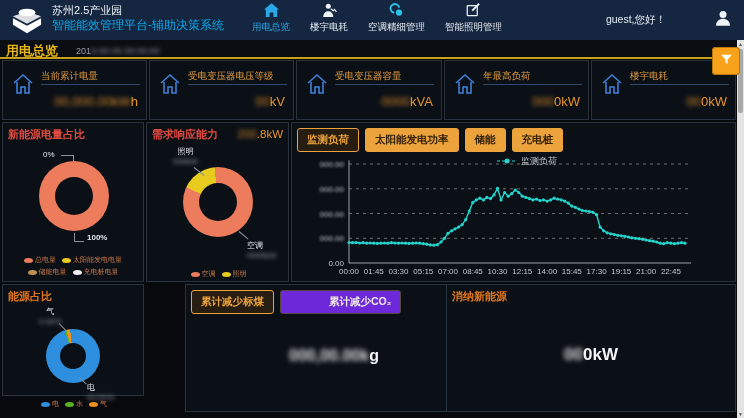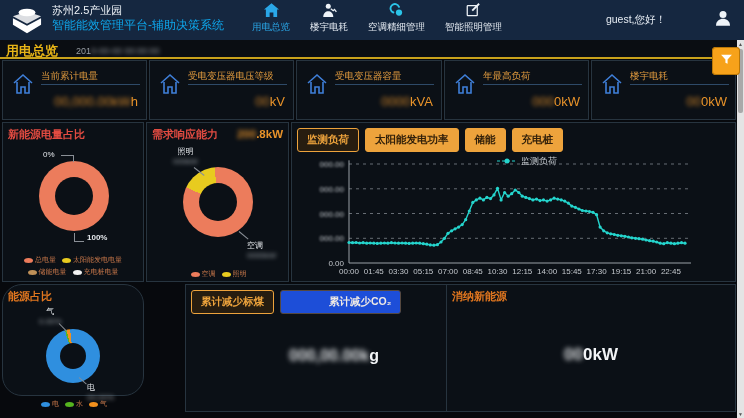--- a/index.html
+++ b/index.html
@@ -48,21 +48,21 @@
   .legend{position:absolute;display:flex;flex-wrap:wrap;justify-content:center;align-items:center;
           column-gap:6px;row-gap:2px;font-size:7px;}
   .lgi{display:flex;align-items:center;gap:2px;}
   .lgi i{width:9px;height:5px;border-radius:50%;display:inline-block;}
   .lgi b{font-weight:normal;color:#c9784a;}
   
   .tabs{position:absolute;left:5px;top:5px;display:flex;gap:6px;}
   .tab{padding:4px 9px;border-radius:3px;background:#eda33c;color:#33210a;font-size:10.5px;font-weight:bold;
        border:1px solid #eda33c;cursor:pointer;white-space:nowrap;}
   .tab.sel{background:#271d10;color:#eda33c;}
-  .tab.brown{background:#1d4ed8;color:#efe9e4;border-color:#55483f;padding-left:48px;}
+  .tab.brown{background:#6d28d9;color:#efe9e4;border-color:#55483f;padding-left:48px;}
   .tick{font-size:8px;fill:#c3c7cc;}
   .chart-legend{position:absolute;left:205px;top:32px;display:flex;align-items:center;gap:4px;
                 font-size:9px;color:#cdd2d7;}
   .bigval{position:absolute;left:0;right:0;text-align:center;color:#f2f4f6;font-weight:bold;white-space:nowrap;}
 </style>
 </head>
 <body>
 
 <div class="stage">
 
@@ -216,21 +216,21 @@
         </span>
         <span class="lgi">
           <i style="background: rgb(242, 242, 242);"></i>
           <b>充电桩电量</b>
         </span>
       </div>
   </div>
 
   <div class="panel" style="left:146px;top:122px;width:143px;height:160px;">
     <span class="ptitle red">需求响应能力</span>
-    <span style="position:absolute;right:5px;top:5px;font-size:11.5px;font-weight:bold;color:#e8932a;"><span class="mask">200</span><span>.8kW</span></span>
+    <span style="position:absolute;right:5px;top:5px;font-size:11.5px;font-weight:normal;color:#e8932a;"><span class="mask">200</span><span>.8kW</span></span>
     <div class="donut" style="left: 36px; top: 44px; width: 70px; height: 70px; background: conic-gradient(from 295deg, rgb(232, 203, 31) 0deg, rgb(232, 203, 31) 59.4deg, rgb(236, 124, 92) 59.4deg, rgb(236, 124, 92) 360deg);">
       <div class="hole" style="left:16px;top:16px;width:38px;height:38px;"></div>
     </div>
     <span class="callout" style="left:26px;top:24px;text-align:center;"><span>照明</span><br><span class="mask" style="color:#aab0b6;">000kW</span></span>
     <span class="cl-d" style="left:47px;top:44px;width:13px;transform:rotate(38deg);"></span>
     <span class="cl-d" style="left:92px;top:108px;width:12px;transform:rotate(40deg);"></span>
     <span class="callout" style="left:100px;top:118px;"><span>空调</span><br><span class="mask" style="color:#aab0b6;">0000kW</span></span>
     <div class="legend" style="left:0;top:146px;width:143px;">
         <span class="lgi">
           <i style="background: rgb(236, 124, 92);"></i>
@@ -381,21 +381,21 @@
         <circle cx="371.8" cy="120.7" r="1.6" fill="#25d5cd"></circle>
         <circle cx="375.3" cy="119.7" r="1.6" fill="#25d5cd"></circle>
         <circle cx="378.9" cy="120.2" r="1.6" fill="#25d5cd"></circle>
         <circle cx="382.4" cy="120.7" r="1.6" fill="#25d5cd"></circle>
         <circle cx="385.9" cy="120.2" r="1.6" fill="#25d5cd"></circle>
         <circle cx="389.5" cy="119.7" r="1.6" fill="#25d5cd"></circle>
         <circle cx="393.0" cy="120.2" r="1.6" fill="#25d5cd"></circle>
       </svg>
   </div>
 
-  <div class="panel" style="left:2px;top:284px;width:142px;height:112px;border-radius:20px;">
+  <div class="panel" style="left:2px;top:284px;width:142px;height:112px;">
     <span class="ptitle orange">能源占比</span>
     <div class="donut" style="left: 43px; top: 44px; width: 54px; height: 54px; background: conic-gradient(from -14deg, rgb(242, 144, 29) 0deg, rgb(242, 144, 29) 7.92deg, rgb(47, 143, 223) 7.92deg, rgb(47, 143, 223) 356.4deg, rgb(86, 180, 31) 356.4deg, rgb(86, 180, 31) 360deg);">
       <div class="hole" style="left:14px;top:14px;width:26px;height:26px;"></div>
     </div>
     <span class="callout" style="left:36px;top:22px;text-align:center;"><span>气</span><br><span class="mask" style="color:#aab0b6;">0.00%</span></span>
     <span class="cl-d" style="left:56px;top:38px;width:11px;transform:rotate(45deg);"></span>
     <span class="cl-d" style="left:76px;top:92px;width:10px;transform:rotate(42deg);"></span>
     <span class="callout" style="left:84px;top:98px;"><span>电</span><br><span class="mask" style="color:#aab0b6;">00.00%</span></span>
     <div class="legend" style="left:0;top:114px;width:142px;">
         <span class="lgi">

